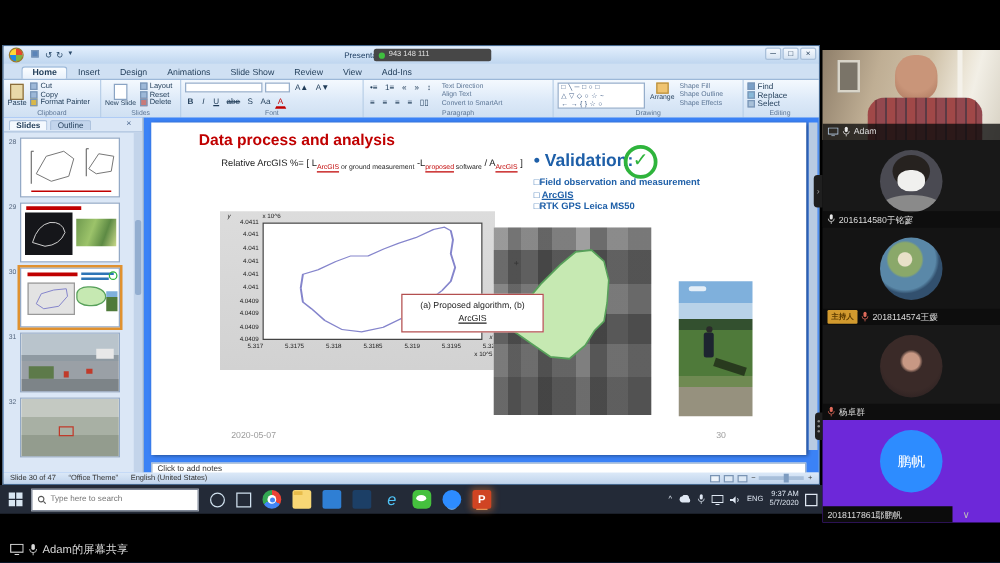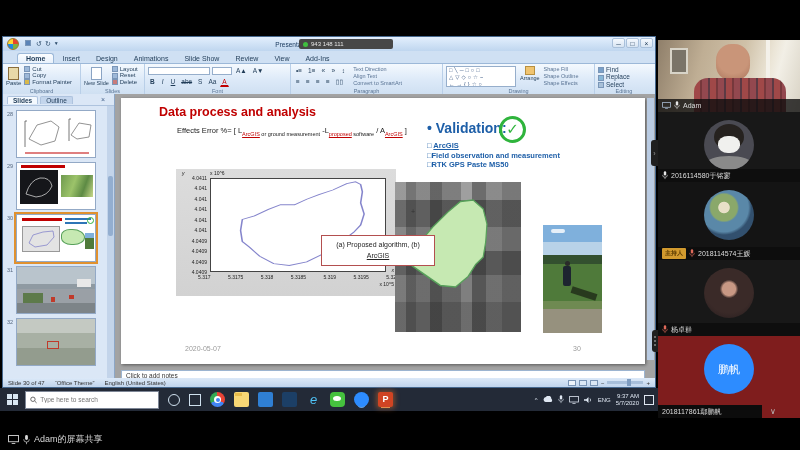--- a/index.html
+++ b/index.html
@@ -22,21 +22,21 @@
   .rtab.active{background:linear-gradient(#fbfdff,#e8f1fb);border:1px solid #9cb8d8;border-bottom:none;border-radius:3px 3px 0 0;font-weight:bold}
   .ribbon{position:absolute;left:0;top:27px;right:0;height:30px;background:linear-gradient(#f4f9fe,#dcE9f8 55%,#cfe0f2);display:flex}
   .rgroup{position:relative;border-right:1px solid #b9cfe8;padding:2px 3px 8px 3px;height:100%}
   .rgroup .glabel{position:absolute;bottom:0;left:0;right:0;text-align:center;font-size:5.5px;color:#5a7494}
   .rbtn{font-size:6px;color:#1f3b57;white-space:nowrap}
   .mini-ic{display:inline-block;width:6px;height:6px;background:#9db8d8;border:1px solid #7a96b8;vertical-align:middle;margin-right:2px}
   .fbox{display:inline-block;background:#fff;border:1px solid #96aecb;height:8px;vertical-align:middle}
   .fontbtn{display:inline-block;min-width:8px;text-align:center;font-size:6.5px;border:1px solid transparent;padding:0 1px}
   .shape-grid{width:70px;height:21px;background:#fff;border:1px solid #96aecb;font-size:5.5px;line-height:7px;letter-spacing:2px;color:#44618a;padding-left:2px;overflow:hidden}
   
-  .pptbody{position:absolute;left:0;top:57px;right:0;bottom:9px;background:#a3a3a3;display:flex}
+  .pptbody{position:absolute;left:0;top:57px;right:0;bottom:9px;background:#3b82f6;display:flex}
   .slidespanel{position:relative;width:112px;background:#dbe7f6;border-right:1px solid #8ca6c6;flex:none;overflow:hidden}
   .ptabs{height:12px;display:flex;align-items:center;border-bottom:1px solid #aec3de;font-size:6.5px;padding-left:4px;gap:2px}
   .ptab{padding:0 5px;border:1px solid #aec3de;border-bottom:none;border-radius:2px 2px 0 0;background:#c3d5ec}
   .ptab.active{background:#f4f9fe;font-weight:bold}
   .thumb-row{position:relative;margin:4px 10px 2px 13px}
   .thumb-num{position:absolute;left:-9px;top:1px;font-size:5.5px;color:#55677f}
   .thumb{width:80px;height:48px;background:#fff;border:1px solid #93a9c6;position:relative;overflow:hidden}
   .thumb.sel{outline:2px solid #e0912f}
   .pscroll{position:absolute;right:0;top:12px;width:7px;bottom:0;background:#c3d4ea}
   .pscroll .pthumb{position:absolute;left:1px;width:5px;top:70px;height:60px;background:#93aed0;border-radius:2px}
@@ -304,29 +304,29 @@
           <div class="pscroll">
               <div class="pthumb"></div>
             </div>
         </div>
 
         <div class="workspace">
           <div class="slide">
             <div class="stitle">Data process and analysis</div>
 
             <div class="formula">
-              <span>Effects Error %= [ L</span><sub class="red-u">ArcGIS</sub><sub> or ground measurement</sub><span> -L</span><sub class="red-u">proposed</sub><sub> software</sub><span> / A</span><sub class="red-u">ArcGIS</sub><span> ]</span>
+              <span>Relative ArcGIS %= [ L</span><sub class="red-u">ArcGIS</sub><sub> or ground measurement</sub><span> -L</span><sub class="red-u">proposed</sub><sub> software</sub><span> / A</span><sub class="red-u">ArcGIS</sub><span> ]</span>
             </div>
 
             <div class="validation">
               <div class="vhead"><span>•</span> <span>Validation:</span></div>
               <div class="vitems">
+                <div><span>□</span><span>Field observation and measurement</span></div>
                 <div><span>□ </span><span style="text-decoration:underline">ArcGIS</span></div>
-                <div><span>□</span><span>Field observation and measurement</span></div>
-                <div><span>□</span><span>RTK GPS Paste MS50</span></div>
+                <div><span>□</span><span>RTK GPS Leica MS50</span></div>
               </div>
             </div>
             <div class="vcheck">✓</div>
 
             <div class="chart">
               <div class="axnote" style="left:6px;top:1px;font-style:italic">y</div>
               <div class="axnote" style="left:34px;top:1px">x 10^6</div>
               <div class="yticks" id="yticks">
                   <span>4.0411</span>
                   <span>4.041</span>
@@ -517,21 +517,21 @@
       <div class="vlabel">
         <svg class="micr" width="6" height="9" viewBox="0 0 10 14">
             <rect x="3" y="0" width="4" height="7" rx="2" fill="currentColor"></rect>
             <path d="M1 6 a4 4 0 0 0 8 0" stroke="currentColor" fill="none"></path>
             <line x1="5" y1="10" x2="5" y2="13" stroke="currentColor"></line>
           </svg>
         <span>杨卓群</span>
       </div>
     </div>
 
-    <div class="tile" style="top:336px;height:82px;background:#7f1d1d">
+    <div class="tile" style="top:336px;height:82px;background:#6d28d9">
       <div class="avatar" style="background:#2d8cff;display:flex;align-items:center;justify-content:center;color:#fff;font-size:11px">鹏帆</div>
       <div class="vlabel" style="width:104px;background:#0c0c0c">
         <span>2018117861鄢鹏帆</span>
       </div>
       <span class="abs" style="left:112px;bottom:2px;color:#bbb;font-size:8px">∨</span>
     </div>
 
     <div class="handle" style="left:-7px;top:140px;width:7px;height:26px;font-size:7px">›</div>
     <div class="handle" style="left:-6px;top:330px;width:6px;height:22px;flex-direction:column;gap:2px">
       <i style="width:2px;height:2px;border-radius:50%;background:#888"></i>

